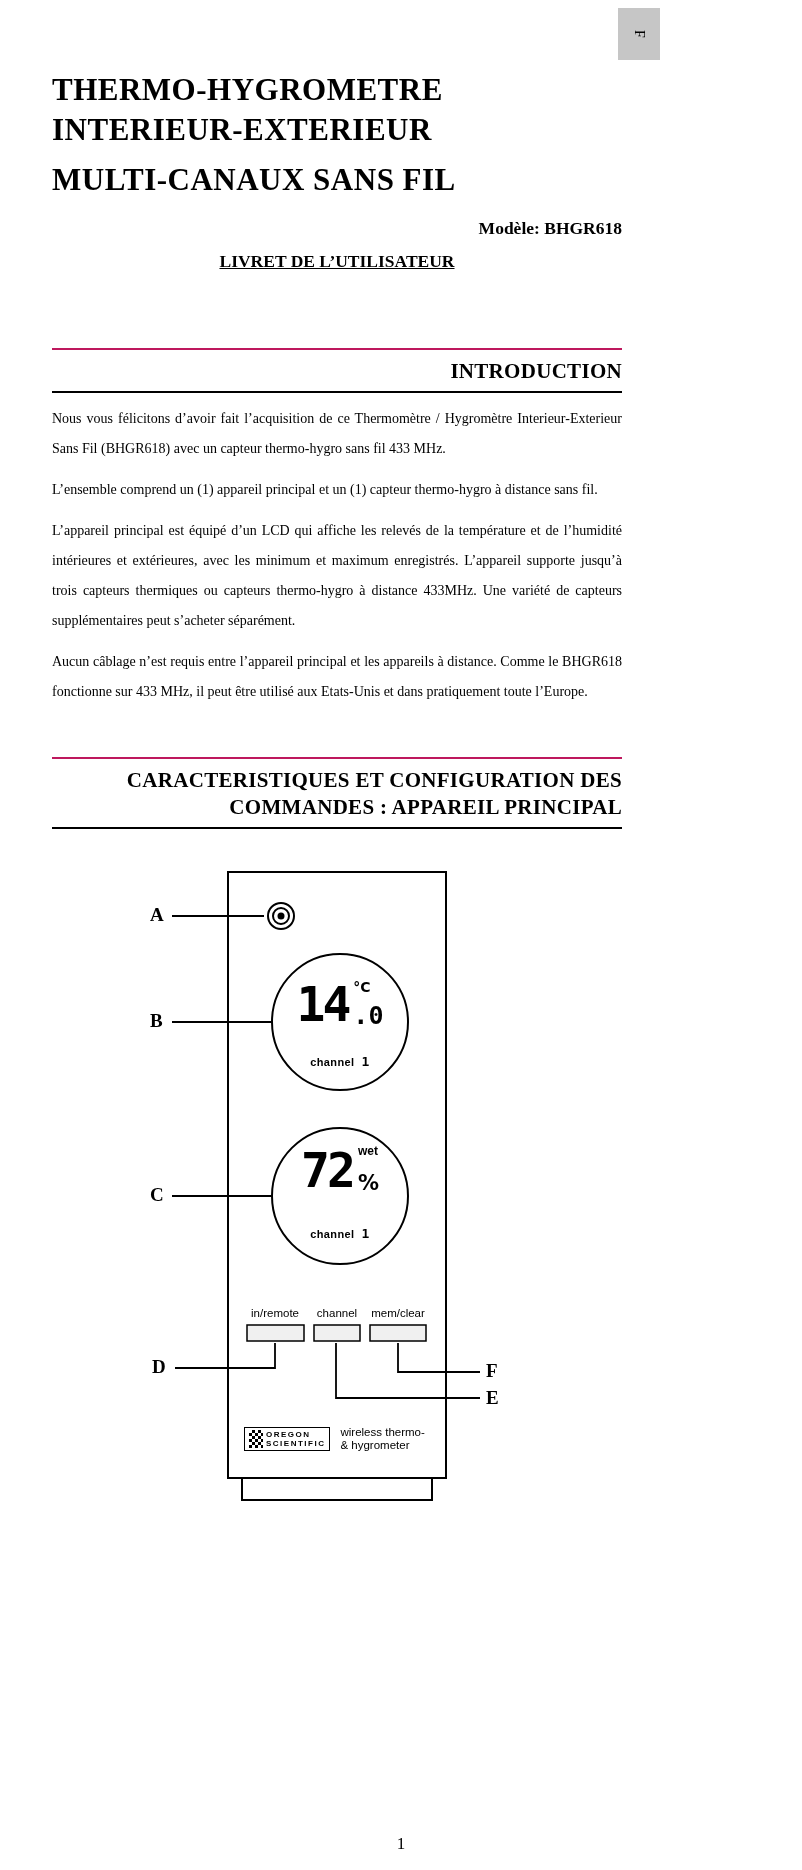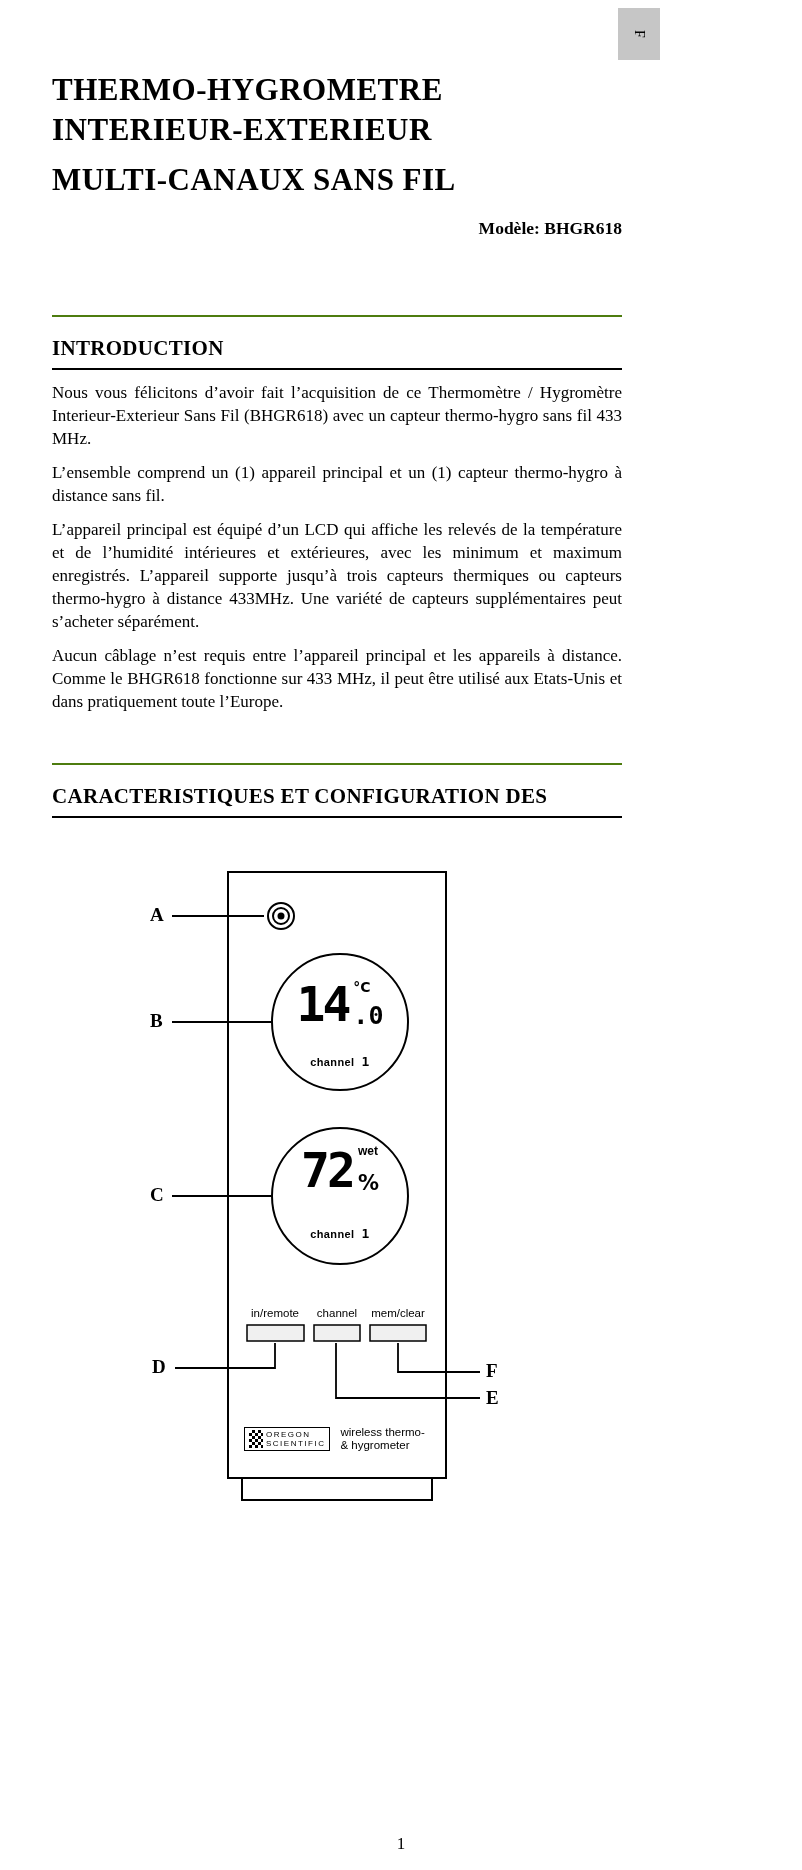--- a/index.html
+++ b/index.html
@@ -65,36 +65,36 @@
   }
   .booklet-line {
     margin-top: 12px;
     text-align: center;
     font-weight: bold;
     font-size: 17.5px;
     text-decoration: underline;
   }
   .section-head {
     margin-top: 76px;
-    border-top: 2px solid #4d7c0f;
+    border-top: 2px solid #be185d;
     border-bottom: 2px solid #000;
-    padding: 18px 0 6px 0;
-    text-align: left;
+    padding: 8px 0 6px 0;
+    text-align: right;
     font-weight: bold;
     font-size: 21px;
     line-height: 27px;
     letter-spacing: 0.3px;
   }
   .section-head.features {
     margin-top: 50px;
   }
   .doc p {
     margin: 11px 0;
-    font-size: 17px;
-    line-height: 23px;
+    font-size: 14px;
+    line-height: 30px;
     text-align: justify;
   }
 
   
   .diagram {
     position: absolute;
     left: 0;
     top: 870px;
     width: 802px;
     height: 680px;
@@ -201,21 +201,21 @@
       linear-gradient(45deg, #000 25%, transparent 25%, transparent 75%, #000 75%);
     background-size: 6px 6px;
     background-position: 0 0, 3px 3px;
   }
   .logo-text {
     display: flex;
     flex-direction: column;
   }
   .logo-text span {
     font-family: "Liberation Sans", sans-serif;
-    font-weight: normal;
+    font-weight: bold;
     font-size: 8px;
     line-height: 9px;
     letter-spacing: 1.5px;
   }
   .product-name {
     margin-left: 10px;
     font-family: "Liberation Sans", sans-serif;
     font-size: 11.5px;
     line-height: 13px;
   }
@@ -238,30 +238,32 @@
 
 <div class="doc">
 
   <div class="title-block">
     <div>THERMO-HYGROMETRE</div>
     <div>INTERIEUR-EXTERIEUR</div>
   </div>
   <div class="title-block-2">MULTI-CANAUX SANS FIL</div>
 
   <div class="model-line">Modèle: BHGR618</div>
+  <div class="booklet-line">LIVRET DE L’UTILISATEUR</div>
 
   <div class="section-head">INTRODUCTION</div>
 
   <p>Nous vous félicitons d’avoir fait l’acquisition de ce Thermomètre / Hygromètre Interieur-Exterieur Sans Fil (BHGR618) avec un capteur thermo-hygro sans fil 433 MHz.</p>
   <p>L’ensemble comprend un (1) appareil principal et un (1) capteur thermo-hygro à distance sans fil.</p>
   <p>L’appareil principal est équipé d’un LCD qui affiche les relevés de la température et de l’humidité intérieures et extérieures, avec les minimum et maximum enregistrés. L’appareil supporte jusqu’à trois capteurs thermiques ou capteurs thermo-hygro à distance 433MHz. Une variété de capteurs supplémentaires peut s’acheter séparément.</p>
   <p>Aucun câblage n’est requis entre l’appareil principal et les appareils à distance. Comme le BHGR618 fonctionne sur 433 MHz, il peut être utilisé aux Etats-Unis et dans pratiquement toute l’Europe.</p>
 
   <div class="section-head features">
     <div>CARACTERISTIQUES ET CONFIGURATION DES</div>
+    <div>COMMANDES : APPAREIL PRINCIPAL</div>
   </div>
 
 </div>
 
 <div class="diagram">
 
   <svg width="802" height="680" viewBox="0 0 802 680">
 
     <rect x="228" y="2" width="218" height="606" fill="none" stroke="#000" stroke-width="2"></rect>
 

